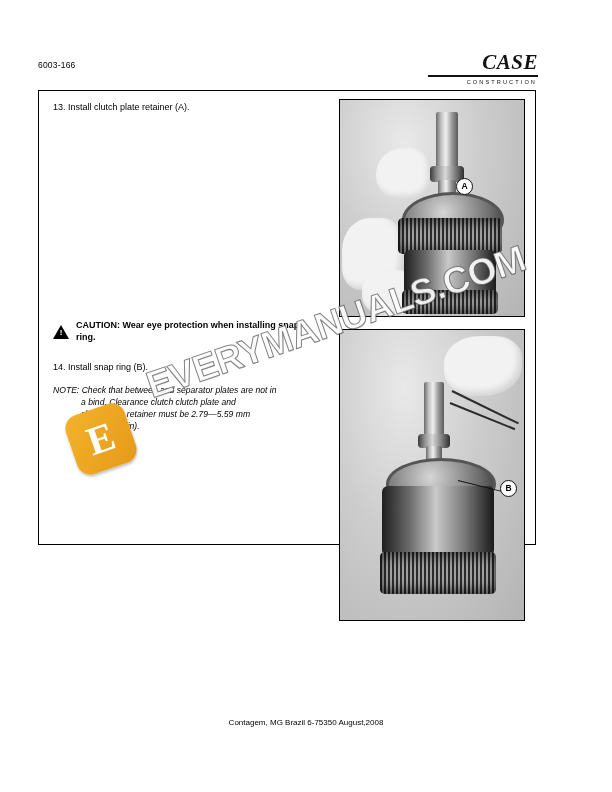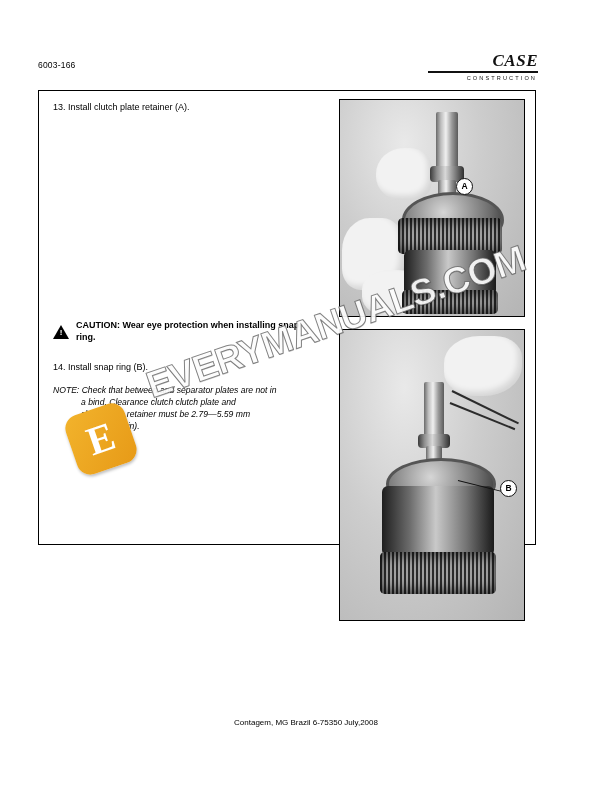--- a/index.html
+++ b/index.html
@@ -44,21 +44,21 @@
     position: absolute;
     right: 0;
     top: -4px;
     width: 110px;
     text-align: right;
   }
   .logo-main {
     font-family: "Liberation Serif", serif;
     font-weight: bold;
     font-style: italic;
-    font-size: 17px;
+    font-size: 21px;
     letter-spacing: 0.5px;
     color: #111;
     line-height: 1;
   }
   .logo-rule {
     height: 2px;
     background: #111;
     margin: 2px 0 2px 0;
     width: 100%;
   }
@@ -368,15 +368,15 @@
 
   </div>
 
   <div class="watermark">
     <div class="wm-badge">
       <div class="wm-badge-e">E</div>
     </div>
     <div class="wm-text">EVERYMANUALS.COM</div>
   </div>
 
-  <div class="footer">Contagem, MG Brazil   6-75350   July,2008</div>
+  <div class="footer">Contagem, MG Brazil   6-75350   August,2008</div>
 
 </div>
 
 </body></html>

